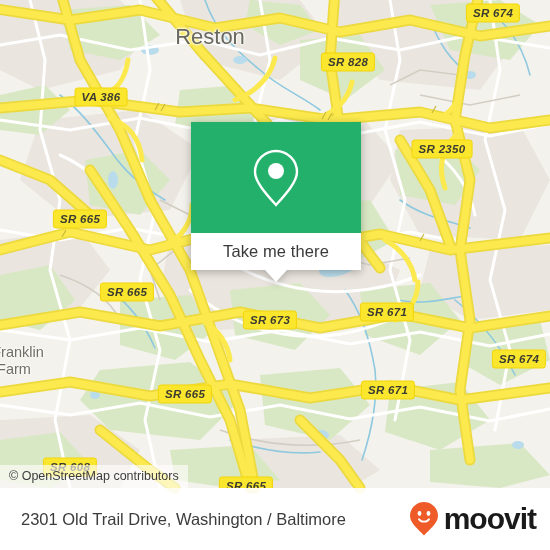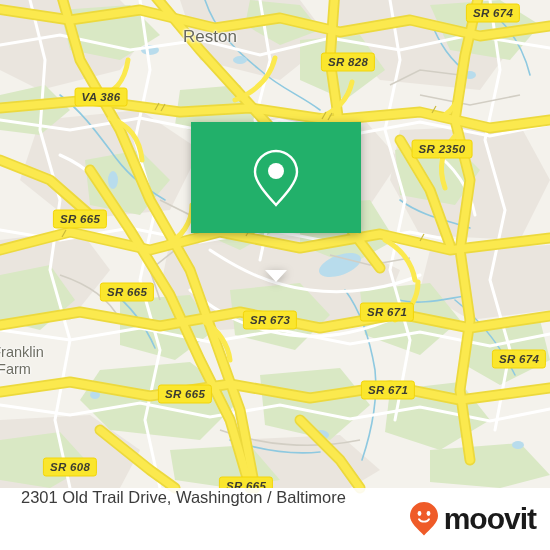--- a/index.html
+++ b/index.html
@@ -28,21 +28,21 @@
     line-height:12px;
     white-space:nowrap;
     transform:translate(-50%,-50%);
     box-sizing:border-box;
     font-style:italic;
   }
   .place-label{
     position:absolute;
     transform:translate(-50%,-50%);
     color:#68685e;
-    font-size:17px;
+    font-size:22px;
     white-space:nowrap;
     text-shadow:0 0 3px #fff,0 0 3px #fff,0 0 2px #fff;
   }
   .place-label.small{font-size:14.5px;color:#6e6e63;}
 
   
   .attribution{
     position:absolute;left:0;bottom:0;
     padding:4px 9px 5px 9px;
     font-size:12.5px;color:#3c3c3c;
@@ -70,21 +70,21 @@
     width:0;height:0;
     border-left:11px solid transparent;
     border-right:11px solid transparent;
     border-top:12px solid #fff;
   }
 
   
   .footer{
     position:absolute;left:0;top:488px;width:550px;height:62px;
     background:#ffffff;overflow:hidden;
-    display:flex;
+    display:flex;align-items:center;
   }
   .footer-watermark{position:absolute;left:0;top:-488px;width:550px;height:550px;opacity:.10;}
   .footer-title{
     position:relative;z-index:2;
     margin-left:21px;font-size:16.5px;color:#3c3c3c;white-space:nowrap;
   }
   .logo{position:absolute;right:14px;top:50%;transform:translateY(-50%);z-index:2;display:flex;align-items:center;}
   .logo-word{font-size:30px;font-weight:bold;color:#1a1a1a;letter-spacing:-1px;margin-left:5px;line-height:30px;}
 </style>
 </head>
@@ -261,28 +261,32 @@
     <div class="shield" style="left:80px;top:219px;">SR 665</div>
     <div class="shield" style="left:127px;top:292px;">SR 665</div>
     <div class="shield" style="left:270px;top:320px;">SR 673</div>
     <div class="shield" style="left:387px;top:312px;">SR 671</div>
     <div class="shield" style="left:519px;top:359px;">SR 674</div>
     <div class="shield" style="left:388px;top:390px;">SR 671</div>
     <div class="shield" style="left:185px;top:394px;">SR 665</div>
     <div class="shield" style="left:70px;top:467px;">SR 608</div>
     <div class="shield" style="left:246px;top:486px;">SR 665</div>
 
+    <div class="attribution">© OpenStreetMap contributors</div>
   </div>
 
   <div class="card">
     <div class="card-top">
       <svg width="50" height="62" viewBox="0 0 50 62">
         <path d="M25 4 C13.4 4 4 13.4 4 25 C4 35 16 48 25 58 C34 48 46 35 46 25 C46 13.4 36.6 4 25 4 Z" fill="none" stroke="#ffffff" stroke-width="2.4"></path>
         <circle cx="25" cy="24" r="8" fill="#ffffff"></circle>
       </svg>
+    </div>
+    <div class="card-bottom">
+      <span class="card-label">Take me there</span>
     </div>
     <div class="card-tail"></div>
   </div>
 
   <div class="footer">
     <svg class="footer-watermark" viewBox="0 0 550 550">
       <use href="#maplines"></use>
     </svg>
     <div class="footer-title">2301 Old Trail Drive, Washington / Baltimore</div>
     <div class="logo">

